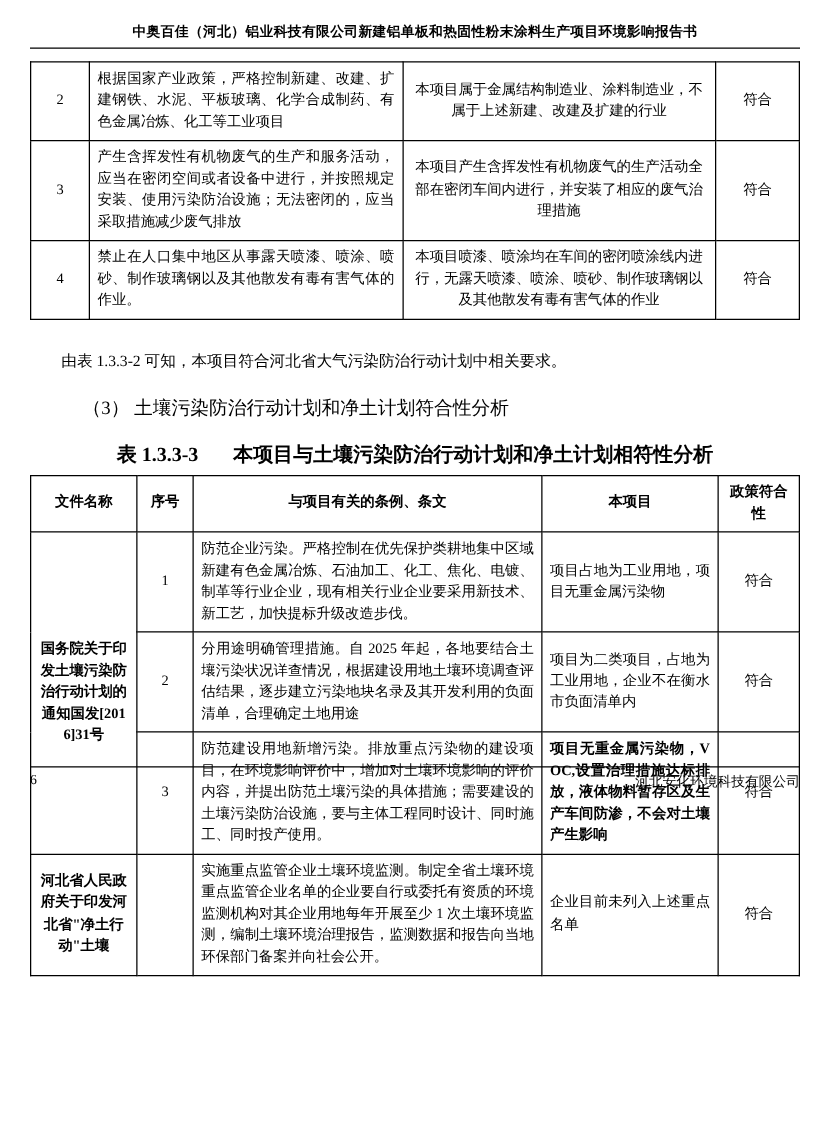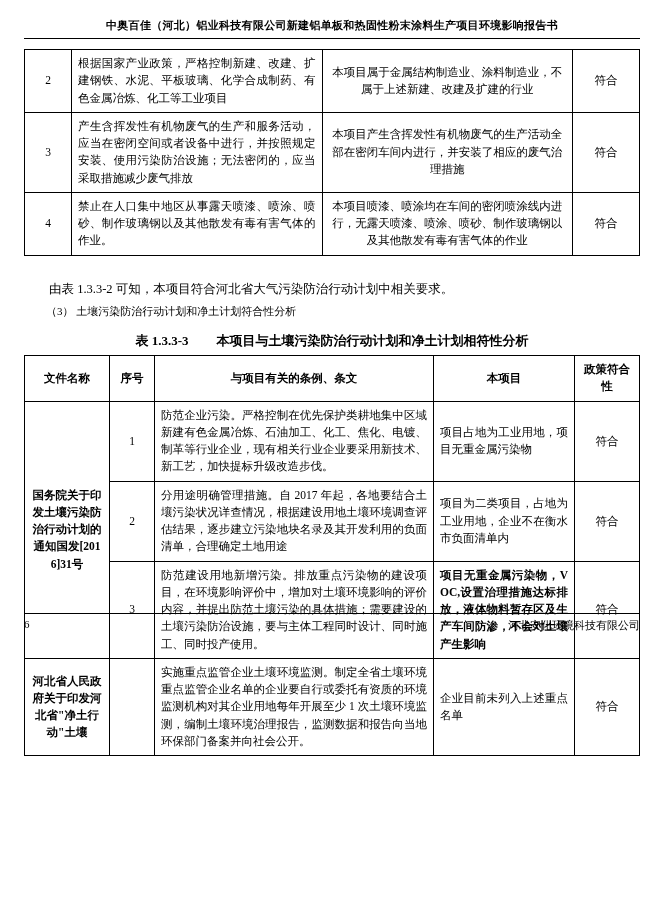--- a/index.html
+++ b/index.html
@@ -55,27 +55,27 @@
   .c-body { text-align: justify; margin-left: 38px; }
   .c-proj { text-align: center; }
   .c-ok { text-align: center; width: 54px; }
   .para {
     font-size: 12.5px;
     line-height: 1.9;
     text-indent: 2em;
     margin: 22px 0 0 0;
   }
   .para2 {
-    font-size: 11px;
+    font-size: 15px;
     line-height: 1.9;
-    margin: 0;
+    margin: 12px;
     padding-left: 2em;
   }
   .tbl-caption {
-    font-size: 13px;
+    font-size: 16px;
     font-weight: bold;
     margin: 10px 0 5px 0;
     display: flex;
     justify-content: center;
     gap: 28px;
   }
   .tbl-caption .cap-num { white-space: nowrap; }
   .t2 { margin-top: 0px; padding-left: 32px; }
   .t2 th {
     text-align: center;
@@ -164,21 +164,21 @@
       <tbody>
         <tr>
           <td class="col-doc vcenter" rowspan="3">国务院关于印发土壤污染防治行动计划的通知国发[2016]31号</td>
           <td class="col-seq">1</td>
           <td class="col-clause">防范企业污染。严格控制在优先保护类耕地集中区域新建有色金属冶炼、石油加工、化工、焦化、电镀、制革等行业企业，现有相关行业企业要采用新技术、新工艺，加快提标升级改造步伐。</td>
           <td class="col-proj">项目占地为工业用地，项目无重金属污染物</td>
           <td class="col-comp">符合</td>
         </tr>
         <tr>
           <td class="col-seq">2</td>
-          <td class="col-clause">分用途明确管理措施。自 2017 年起，各地要结合土壤污染状况详查情况，根据建设用地土壤环境调查评估结果，逐步建立污染地块名录及其开发利用的负面清单，合理确定土地用途</td>
+          <td class="col-clause">分用途明确管理措施。自 2025 年起，各地要结合土壤污染状况详查情况，根据建设用地土壤环境调查评估结果，逐步建立污染地块名录及其开发利用的负面清单，合理确定土地用途</td>
           <td class="col-proj">项目为二类项目，占地为工业用地，企业不在衡水市负面清单内</td>
           <td class="col-comp">符合</td>
         </tr>
         <tr>
           <td class="col-seq">3</td>
           <td class="col-clause">防范建设用地新增污染。排放重点污染物的建设项目，在环境影响评价中，增加对土壤环境影响的评价内容，并提出防范土壤污染的具体措施；需要建设的土壤污染防治设施，要与主体工程同时设计、同时施工、同时投产使用。</td>
           <td class="col-proj bold">项目无重金属污染物，VOC,设置治理措施达标排放，液体物料暂存区及生产车间防渗，不会对土壤产生影响</td>
           <td class="col-comp">符合</td>
         </tr>
         <tr>

